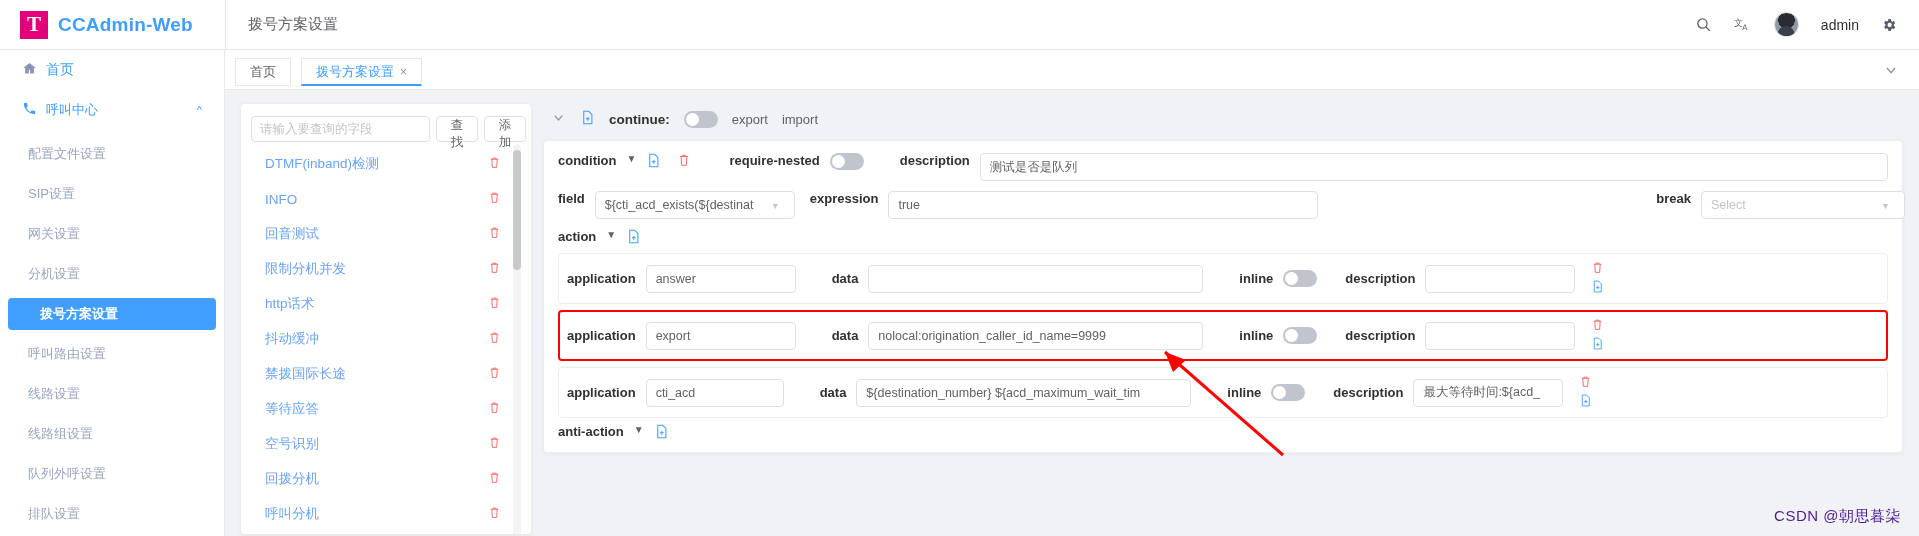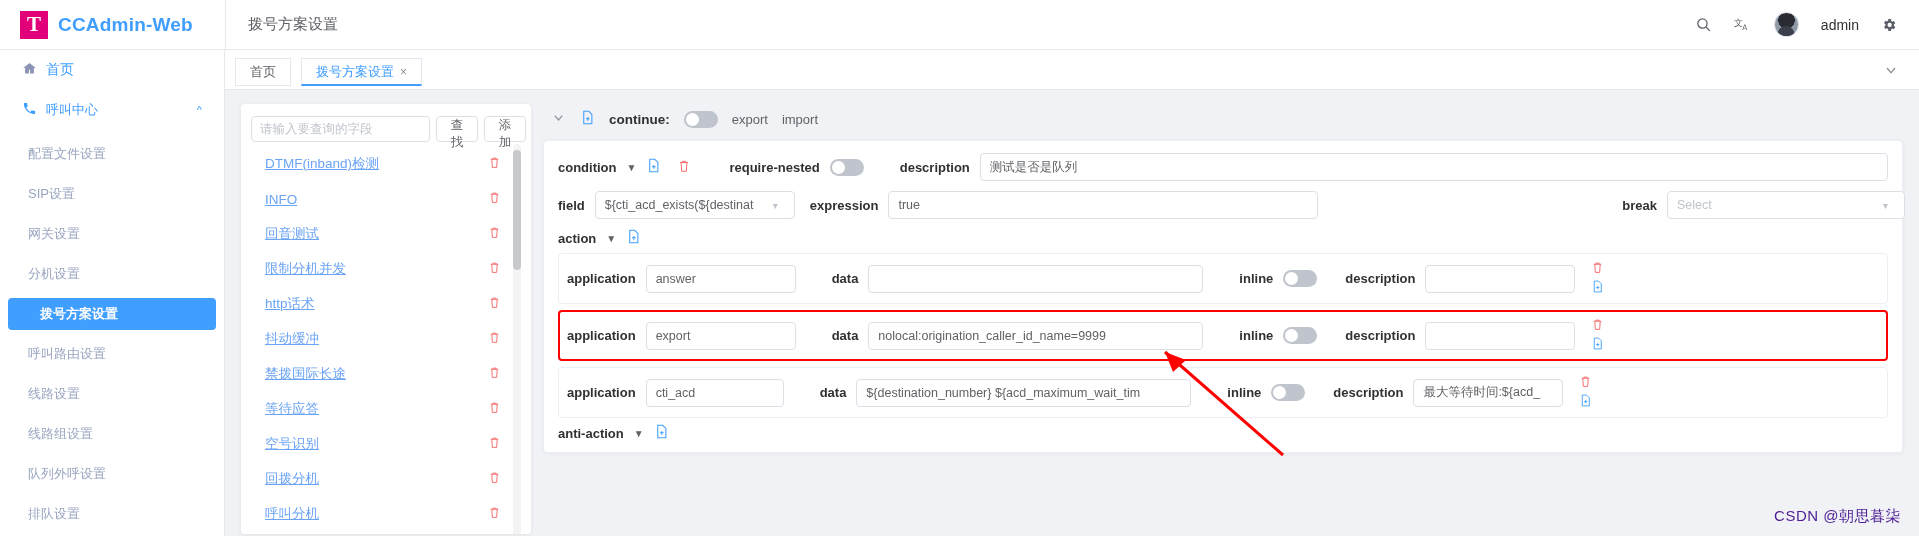--- a/index.html
+++ b/index.html
@@ -98,40 +98,40 @@
     background:#fff; color:#606266; font-size:12.5px; cursor:pointer;
     font-family:"Liberation Sans", sans-serif;
   }
 
   .tree { position:relative; margin-top:2px; height:392px; }
   .tree-scroll { position:absolute; inset:0 12px 0 0; overflow:hidden; }
   .tree-item {
     height:30px; display:flex; align-items:center; justify-content:space-between;
     padding:0 8px 0 14px; margin:5px 0; cursor:pointer;
   }
-  .tree-item .t-label { color:#6ba3f5; font-size:13.5px;text-decoration:underline; }
+  .tree-item .t-label { color:#6ba3f5; font-size:13.5px; }
   .trash { color:#f56c6c; font-size:13px; cursor:pointer; }
   .vscroll { position:absolute; right:0; top:0; width:8px; height:392px; background:#f4f4f5; border-radius:4px; }
   .vthumb { position:absolute; right:0; top:6px; width:8px; height:120px; background:#c8c9cc; border-radius:4px; }
 
   
   .form-wrap { position:absolute; left:318px; top:14px; right:16px; }
   .form-header { display:flex; align-items:center; gap:14px; height:30px; padding-left:8px; }
   .chev { color:#909399; font-size:14px; cursor:pointer; }
   .lbl-strong { font-weight:bold; color:#303133; font-size:13.5px; }
   .lnk { color:#606266; font-size:13px; cursor:pointer; }
 
   .switch { width:34px; height:17px; border-radius:9px; background:#c0c4cc; position:relative; cursor:pointer; flex:none; }
   .switch:after { content:""; position:absolute; left:2px; top:2px; width:13px; height:13px; border-radius:50%; background:#fff; }
 
   .card {
     margin-top:6px; background:#fff; border:1px solid #ebeef5; border-radius:4px;
     box-shadow:0 1px 4px rgba(0,0,0,.05); padding:12px 14px 10px 14px;
   }
-  .row { display:flex; align-items:center; gap:10px; margin-bottom:10px; }
+  .row { display:flex; align-items:flex-start; gap:10px; margin-bottom:10px; }
   .lb { font-weight:bold; font-size:13px; color:#303133; white-space:nowrap; }
   .caret-sm { color:#606266; font-size:10px; cursor:pointer; }
   .ico-blue { color:#409eff; cursor:pointer; font-size:14px; }
   .ico-red  { color:#f56c6c; cursor:pointer; font-size:14px; }
 
   .inp {
     height:28px; border:1px solid #dcdfe6; border-radius:4px; background:#fff;
     padding:0 9px; font-size:12.5px; color:#606266; outline:none;
     font-family:"Liberation Sans", sans-serif;
   }
@@ -378,21 +378,21 @@
       <div class="row">
         <span class="lb">field</span>
         <span class="sel">
           <input class="inp" style="width: 200px;" readonly="" value="${cti_acd_exists(${destinat">
           <span class="arrow">▾</span>
         </span>
         <span class="lb" style="margin-left:22px">expression</span>
         <input class="inp" style="width: 430px;" value="true">
         <span class="lb" style="margin-left:auto">break</span>
         <span class="sel">
-          <input class="inp" style="width: 238px;" readonly="" placeholder="Select">
+          <input class="inp" style="width: 204px;" readonly="" placeholder="Select">
           <span class="arrow">▾</span>
         </span>
       </div>
 
       <div class="row" style="margin-bottom:6px">
         <span class="lb">action</span>
         <span class="caret-sm">▼</span>
         <span class="ico-blue">
           <svg width="15" height="15" viewBox="0 0 24 24" fill="none" stroke="#409eff" stroke-width="1.7">
             <path d="M6 2h8l5 5v15H6z"></path>

